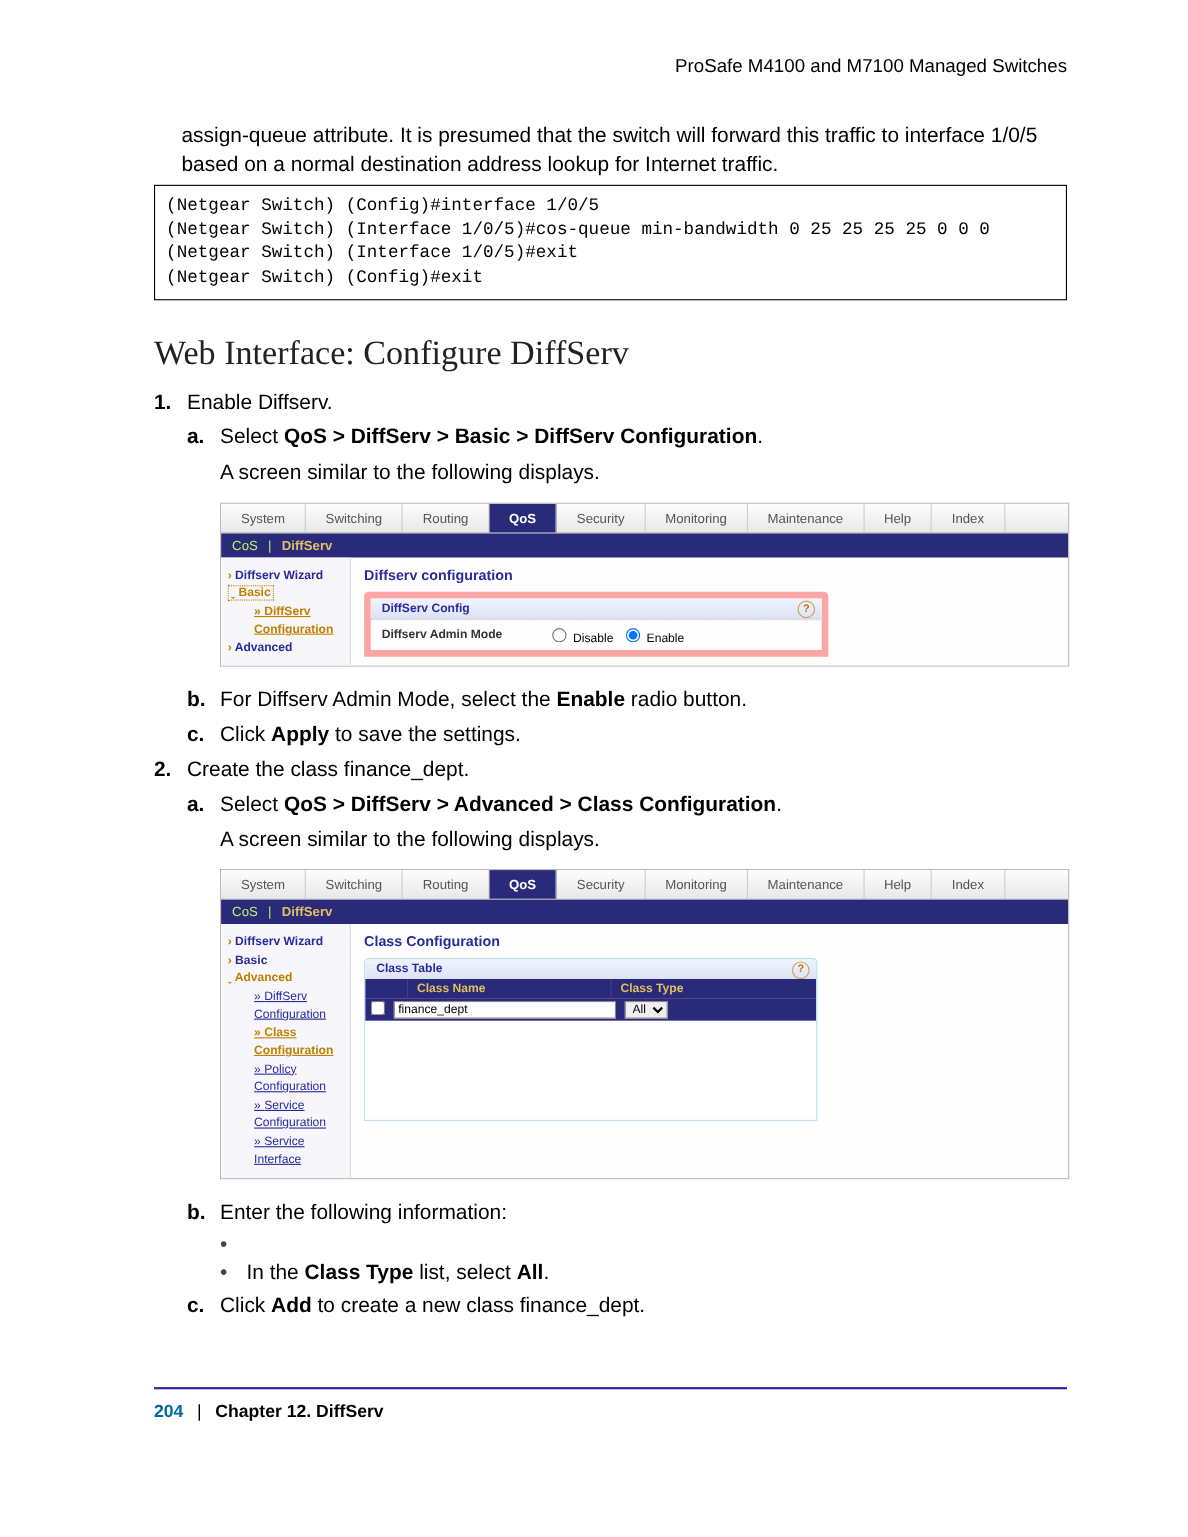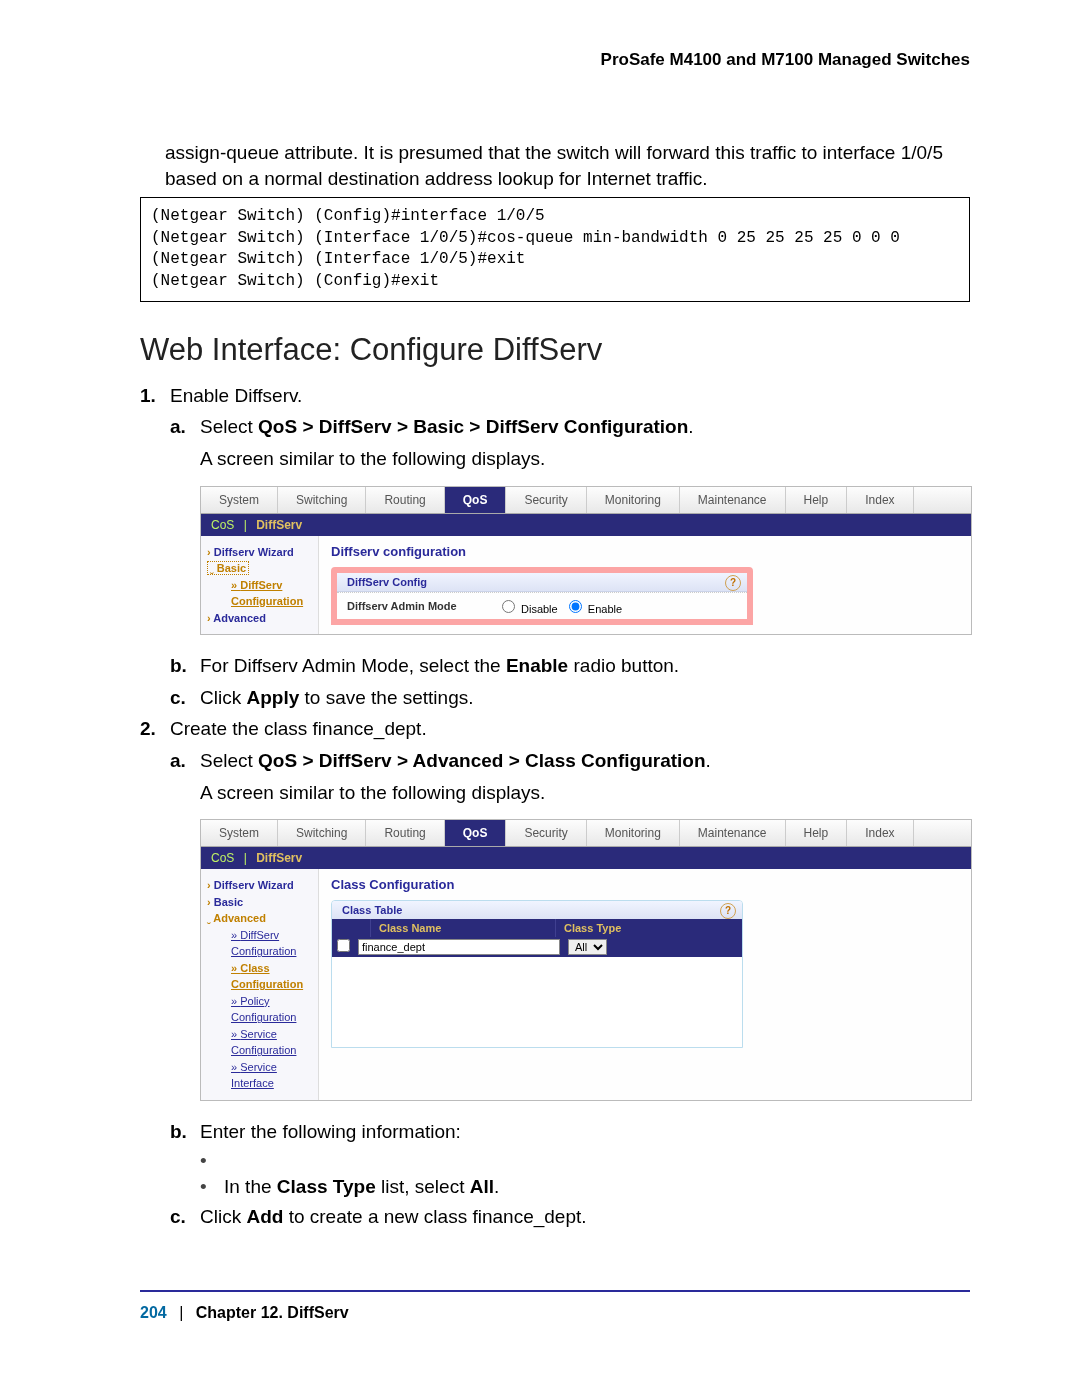--- a/index.html
+++ b/index.html
@@ -12,41 +12,41 @@
   .page {
     width: 1080px;
     min-height: 1397px;
     margin: 0 auto;
     padding: 50px 110px 40px 140px;
     box-sizing: border-box;
     position: relative;
   }
   .header-right {
     text-align: right;
-    font-weight: bold;
+    font-weight: normal;
     font-size: 17px;
-    margin-bottom: 70px;
+    margin-bottom: 41px;
   }
   .intro {
     font-size: 19px;
     line-height: 1.35;
     margin-left: 25px;
     margin-bottom: 6px;
   }
   .code-box {
     border: 1px solid #000;
     padding: 8px 10px;
     font-family: "Courier New", monospace;
     font-size: 16px;
     line-height: 1.35;
     white-space: pre;
     margin-bottom: 30px;
   }
   h2.section-title {
-    font-family: Liberation Sans, sans-serif;
+    font-family: Liberation Serif, serif;
     font-weight: normal;
     font-size: 31px;
     color: #222;
     margin: 25px 0 15px 0;
   }
   .step-list { margin: 0; padding: 0; }
   .step {
     display: flex;
     font-size: 19px;
     line-height: 1.35;

